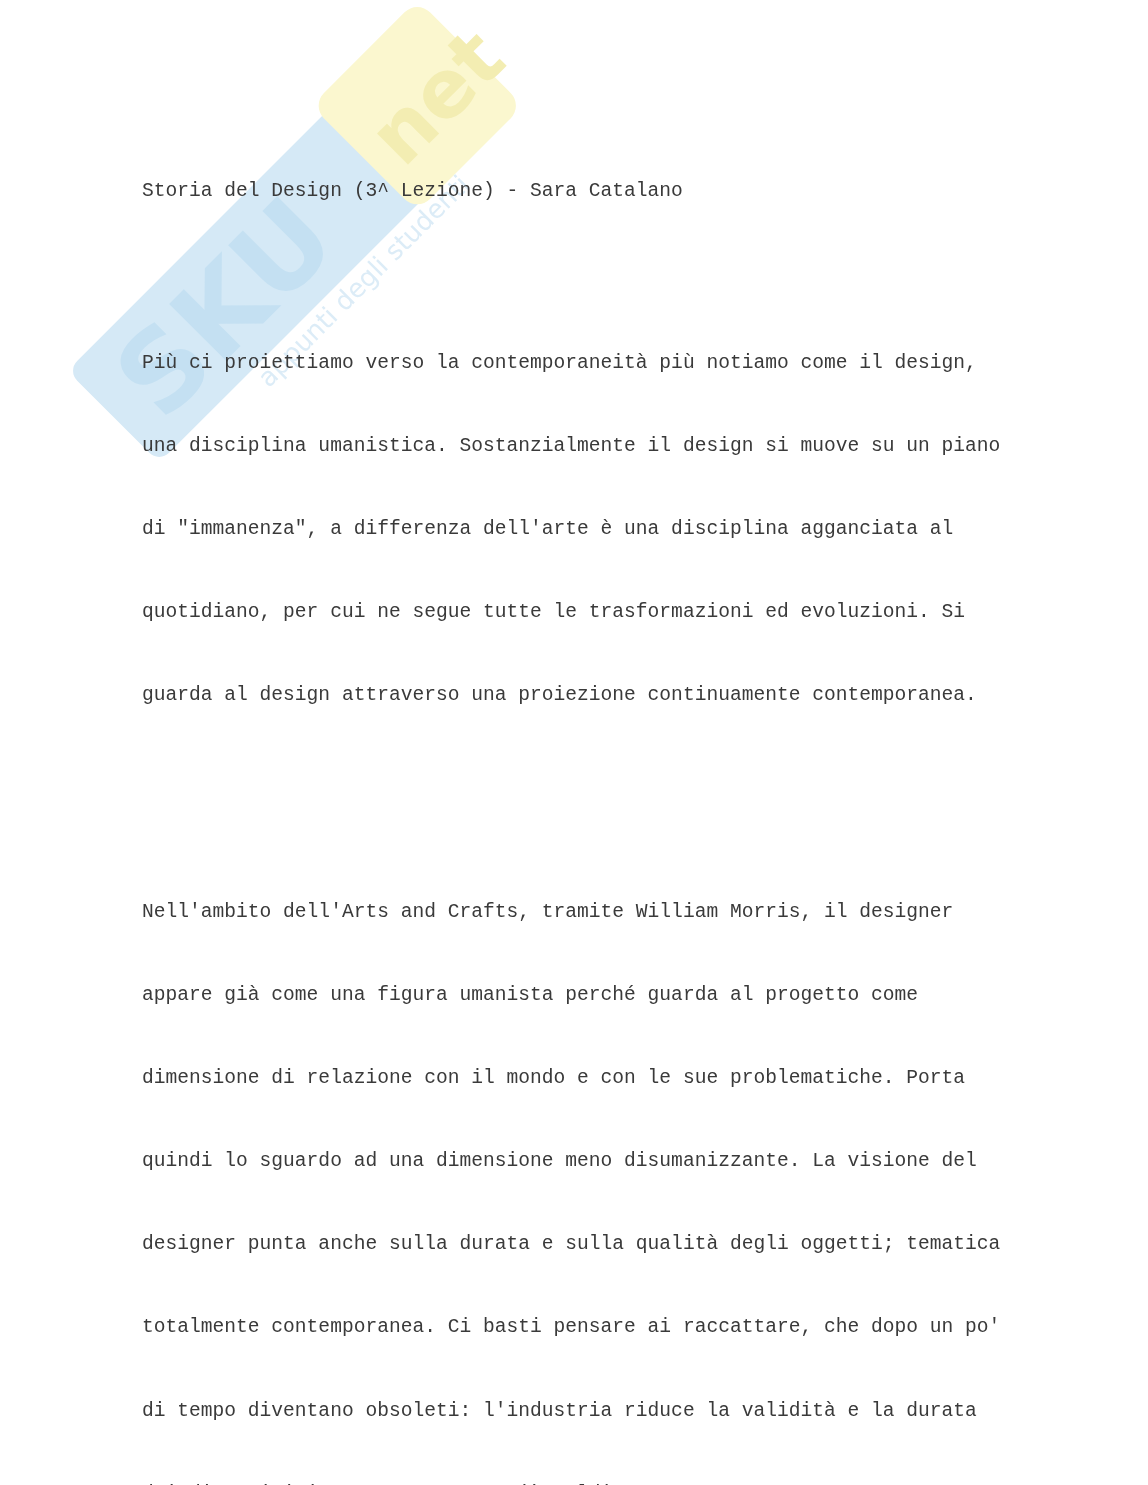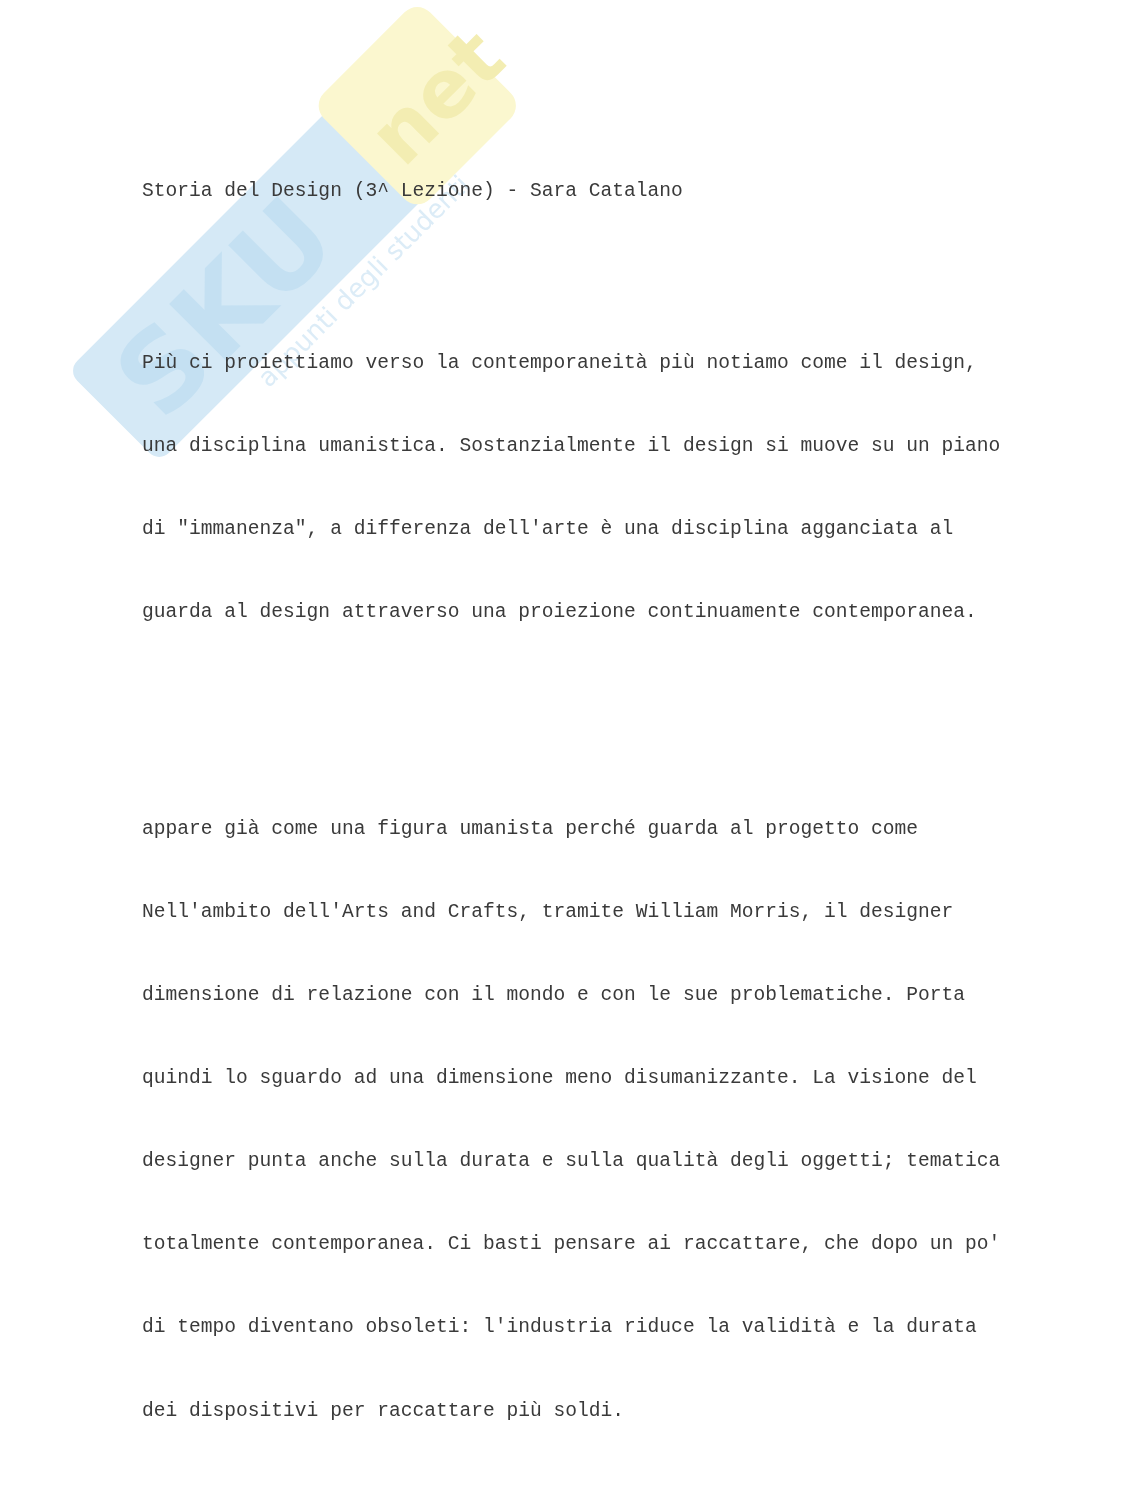--- a/index.html
+++ b/index.html
@@ -64,26 +64,27 @@
   </g>
 </svg>
 
 <main class="page">
   <h1 class="doc-title">Storia del Design (3^ Lezione) - Sara Catalano</h1>
 
   <div class="para">
     <span class="line">Più ci proiettiamo verso la contemporaneità più notiamo come il design,</span>
     <span class="line">una disciplina umanistica. Sostanzialmente il design si muove su un piano</span>
     <span class="line">di "immanenza", a differenza dell'arte è una disciplina agganciata al</span>
+    <span class="line">quotidiano, per cui ne segue tutte le trasformazioni ed evoluzioni. Si</span>
     <span class="line">guarda al design attraverso una proiezione continuamente contemporanea.</span>
   </div>
 
   <div class="para">
+    <span class="line">Nell'ambito dell'Arts and Crafts, tramite William Morris, il designer</span>
     <span class="line">appare già come una figura umanista perché guarda al progetto come</span>
-    <span class="line">Nell'ambito dell'Arts and Crafts, tramite William Morris, il designer</span>
     <span class="line">dimensione di relazione con il mondo e con le sue problematiche. Porta</span>
     <span class="line">quindi lo sguardo ad una dimensione meno disumanizzante. La visione del</span>
     <span class="line">designer punta anche sulla durata e sulla qualità degli oggetti; tematica</span>
     <span class="line">totalmente contemporanea. Ci basti pensare ai raccattare, che dopo un po'</span>
     <span class="line">di tempo diventano obsoleti: l'industria riduce la validità e la durata</span>
     <span class="line">dei dispositivi per raccattare più soldi.</span>
   </div>
 
   
 

